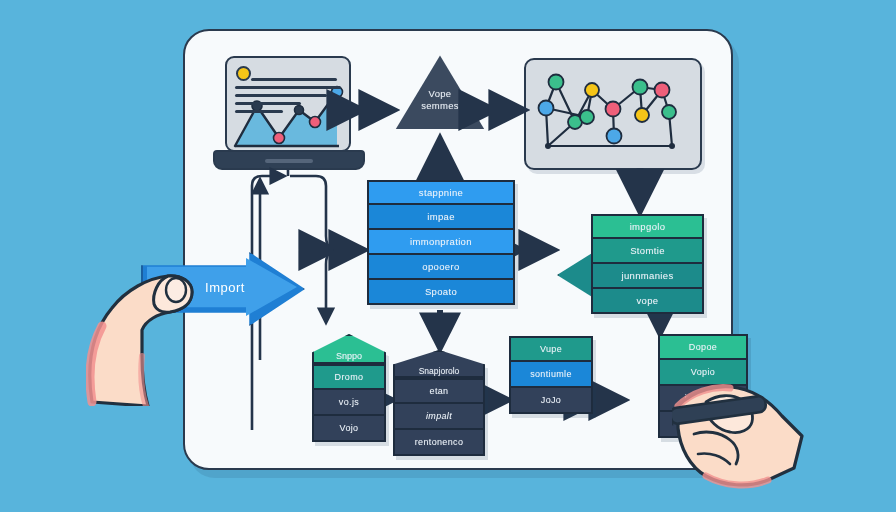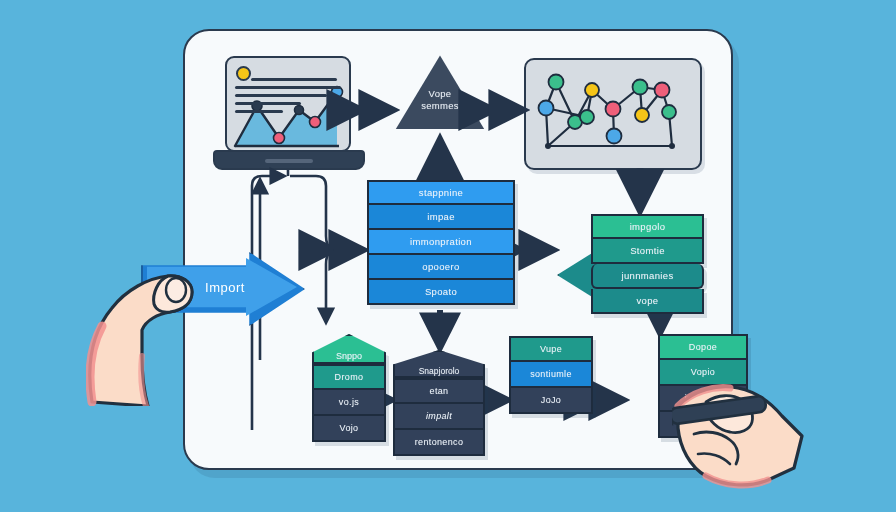--- a/index.html
+++ b/index.html
@@ -257,21 +257,21 @@
     <div class="row" style="background:#2f9cf0;">immonpration</div>
     <div class="row" style="background:#1b87d8;">opooero</div>
     <div class="row" style="background:#1b87d8;">Spoato</div>
   </div>
 
   <div class="chev-teal"></div>
 
   <div class="stack" id="right-green">
     <div class="row" style="background:#2bbf93;">impgolo</div>
     <div class="row" style="background:#1f9a8c;">Stomtie</div>
-    <div class="row" style="background:#1c8b8b;border-radius:6px;">junnmanies</div>
+    <div class="row" style="background:#1c8b8b;">junnmanies</div>
     <div class="row" style="background:#1c8b8b;">vope</div>
   </div>
 
   <div class="stack" id="b1">
     <div style="position:relative;height:30px;">
       <div style="position:absolute;inset:0;background:#2bbf93;
                   clip-path:polygon(50% 0,100% 62%,100% 100%,0 100%,0 62%);
                   border:2.2px solid #1e2c3e;box-sizing:border-box;"></div>
       <div style="position:absolute;left:0;bottom:3px;width:100%;text-align:center;
                   color:#ecf3fa;font-size:9px;text-shadow:0 0 1px rgba(255,255,255,.3);">Snppo</div>

